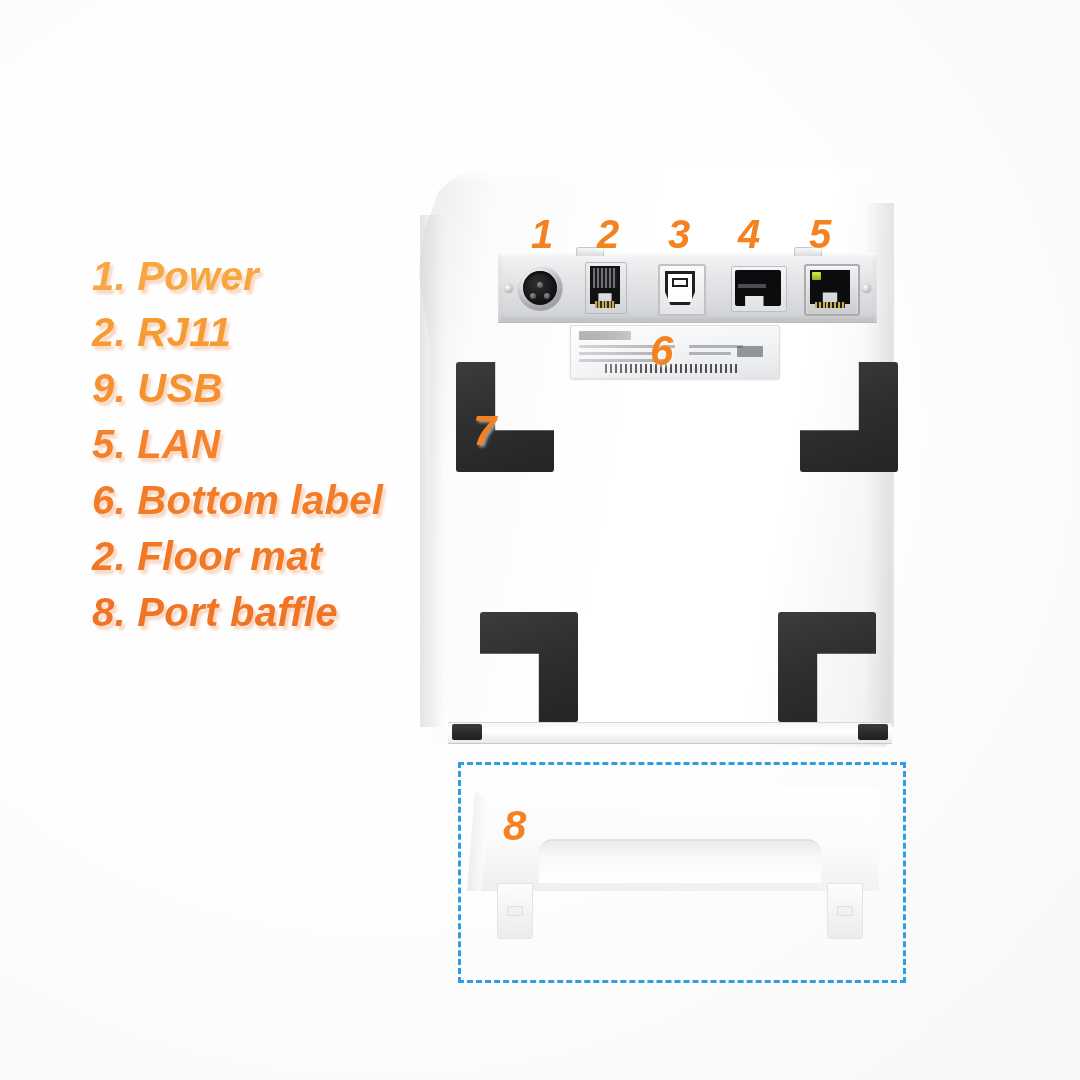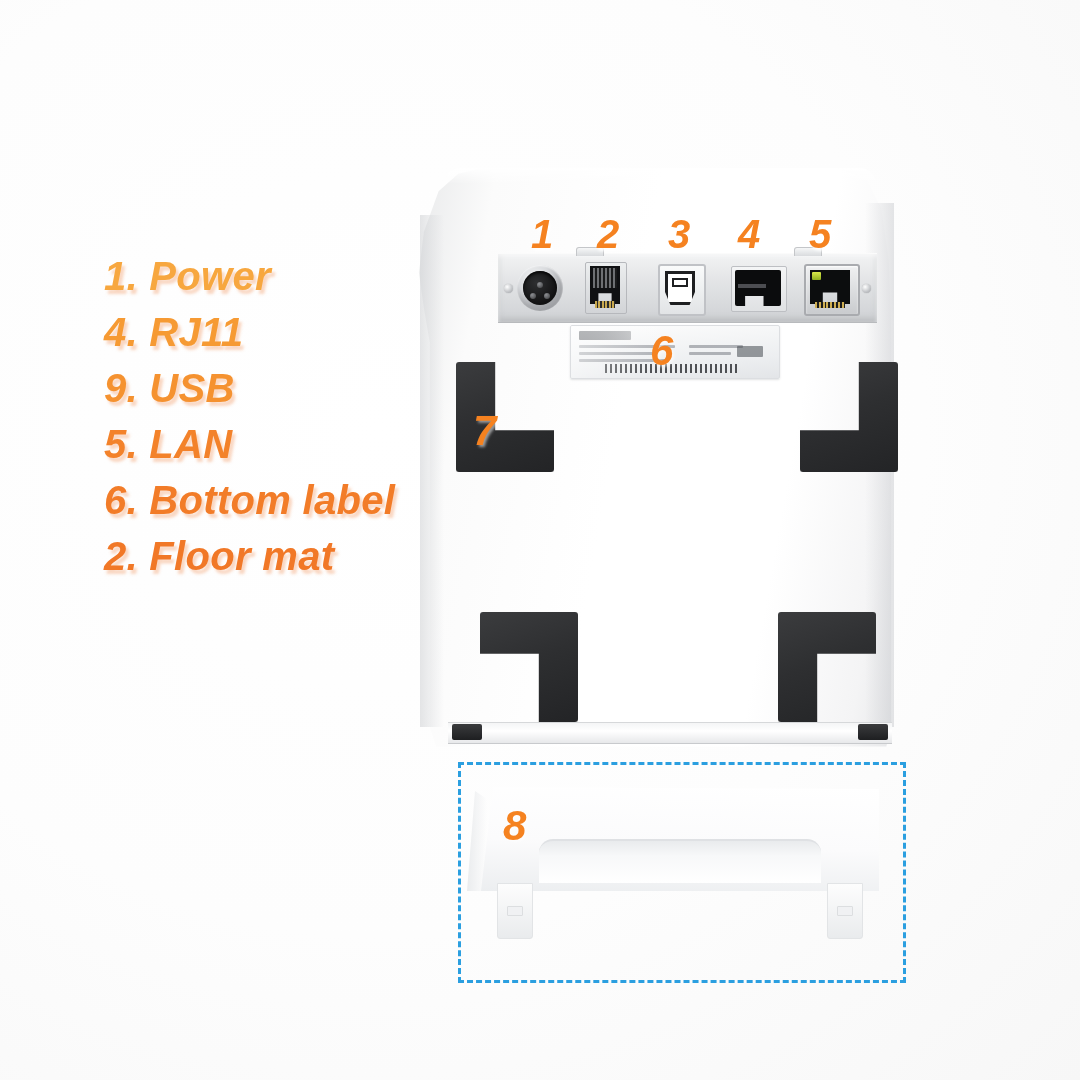--- a/index.html
+++ b/index.html
@@ -12,21 +12,21 @@
     width: 1080px;
     height: 1080px;
     background: radial-gradient(ellipse at 35% 40%, #ffffff 0%, #fdfdfd 55%, #f7f7f7 100%);
     overflow: hidden;
     font-family: "Liberation Sans", sans-serif;
   }
 
   
   #legend {
     position: absolute;
-    left: 104px;
+    left: 92px;
     top: 248px;
     width: 360px;
   }
   .legend-item {
     font-family: "Liberation Sans", sans-serif;
     font-weight: bold;
     font-style: italic;
     font-size: 40px;
     line-height: 56px;
     letter-spacing: 0.3px;
@@ -380,25 +380,26 @@
     text-shadow: 2px 2px 3px rgba(255,255,255,0.55);
   }
 </style>
 </head>
 <body>
 
 <div id="stage">
 
   <div id="legend">
     <div class="legend-item" style="color:#F7A73F">1. Power</div>
-    <div class="legend-item" style="color:#F69A33">4. RJ11</div>
+    <div class="legend-item" style="color:#F69A33">2. RJ11</div>
     <div class="legend-item" style="color:#F59230">9. USB</div>
     <div class="legend-item" style="color:#F3822A">5. LAN</div>
     <div class="legend-item" style="color:#F27C28">6. Bottom label</div>
     <div class="legend-item" style="color:#F17827">2. Floor mat</div>
+    <div class="legend-item" style="color:#F07426">8. Port baffle</div>
   </div>
 
   <div id="printer">
     <div class="body-shell"></div>
     <div class="body-top-hl"></div>
     <div class="body-left-shade"></div>
     <div class="body-right-shade"></div>
   </div>
 
   <div class="mat tl"></div>

